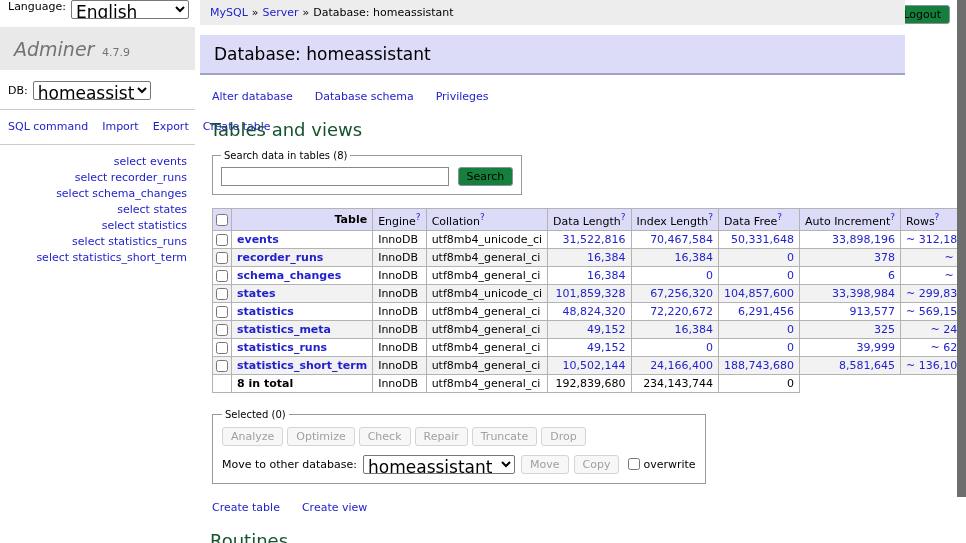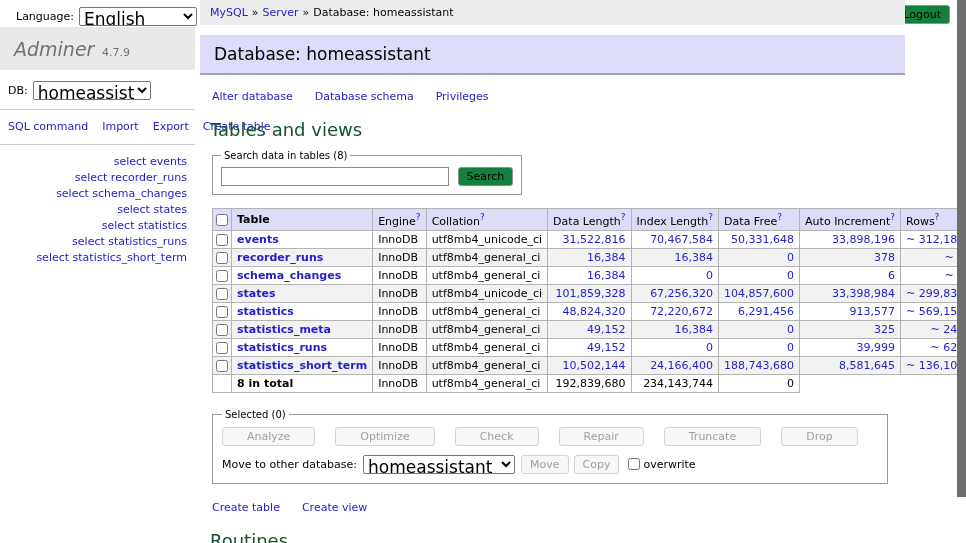--- a/index.html
+++ b/index.html
@@ -2,21 +2,21 @@
 <html><head>
 <meta charset="utf-8">
 <style>
   * { margin:0; padding:0; box-sizing:border-box; }
   html,body { width:966px; height:543px; overflow:hidden; background:#fff;
     font-family:"DejaVu Sans","Liberation Sans",sans-serif; font-size:11px; color:#000; }
   a { color:#2222cc; text-decoration:none; cursor:pointer; }
 
   
   .lang-row { position:absolute; left:0; top:0; width:195px; height:32px;
-    display:flex; align-items:center; padding:0 0 0 8px; background:#fff;margin-left:8px; }
+    display:flex; padding:0 0 0 8px; background:#fff; }
   .lang-row label { margin-right:5px; }
   select { font-family:inherit; font-size:17px; height:19px; border:1px solid #777;
     background:#fff; border-radius:2px; }
   .logout-btn { position:absolute; top:5px; right:16px; }
   button { font-family:inherit; font-size:11px; padding:2px 8px;
     background:#15803d; border:1px solid #8f8f9d; border-radius:3px; cursor:pointer; }
   button:disabled { background:#f7f7f7; border-color:#d4d4d4; color:#a0a0a0; cursor:default; }
 
   
   .sidebar { position:absolute; left:0; top:27px; width:195px; }
@@ -47,41 +47,41 @@
     width:-moz-fit-content; width:fit-content; }
   legend { padding:0 3px; font-size:10px; }
   .search-fs input[type=text] { width:228px; height:19px; border:1px solid #888;
     font-family:inherit; font-size:11px; padding:1px 3px; margin-right:5px; }
 
   
   table { border-collapse:collapse; margin:13px 0 0 12px; }
   th, td { border:1px solid #b3b3b3; padding:2px 5px; height:17px;
     white-space:nowrap; font-size:11px; }
   thead th { background:#dcdcf8; font-weight:normal; text-align:left; }
-  thead th.c-name { font-weight:bold; text-align:left; }
+  thead th.c-name { font-weight:bold; text-align:right; }
   th sup a { font-size:9px; }
   td.num, td.rows { text-align:right; }
   td.name a { font-weight:bold; }
   tr.stripe td { background:#f2f2f2; }
   tr.total td { background:#fff; }
   tr.total td.name { font-weight:bold; }
   td.c-check, th.c-check { width:20px; text-align:center; padding:1px 3px; }
   input[type=checkbox] { width:12px; height:12px; margin:0; vertical-align:middle; }
   .c-name   { min-width:118px; }
   .c-eng    { min-width:40px; }
   .c-coll   { min-width:96px; }
   .c-dlen   { min-width:70px; }
   .c-ilen   { min-width:68px; }
   .c-free   { min-width:60px; }
   .c-ai     { min-width:86px; }
   .c-rows   { min-width:56px; }
 
   
   .selected-fs { margin-top:16px; padding:7px 9px 9px 9px; }
-  .sel-buttons button { margin-right:20px; padding:2px 24px; }
+  .sel-buttons button { margin-right:4px; padding:2px 8px; }
   .move-row { margin-top:9px; display:flex; align-items:center; }
   .move-row .mv-label { margin-right:6px; }
   .move-row select { width:152px; margin-right:6px; }
   .move-row button { margin-right:5px; }
   .ovw { display:flex; align-items:center; margin-left:4px; }
   .ovw input { margin-right:3px; }
 
   .footer-links { margin:17px 0 0 12px; }
 
   

